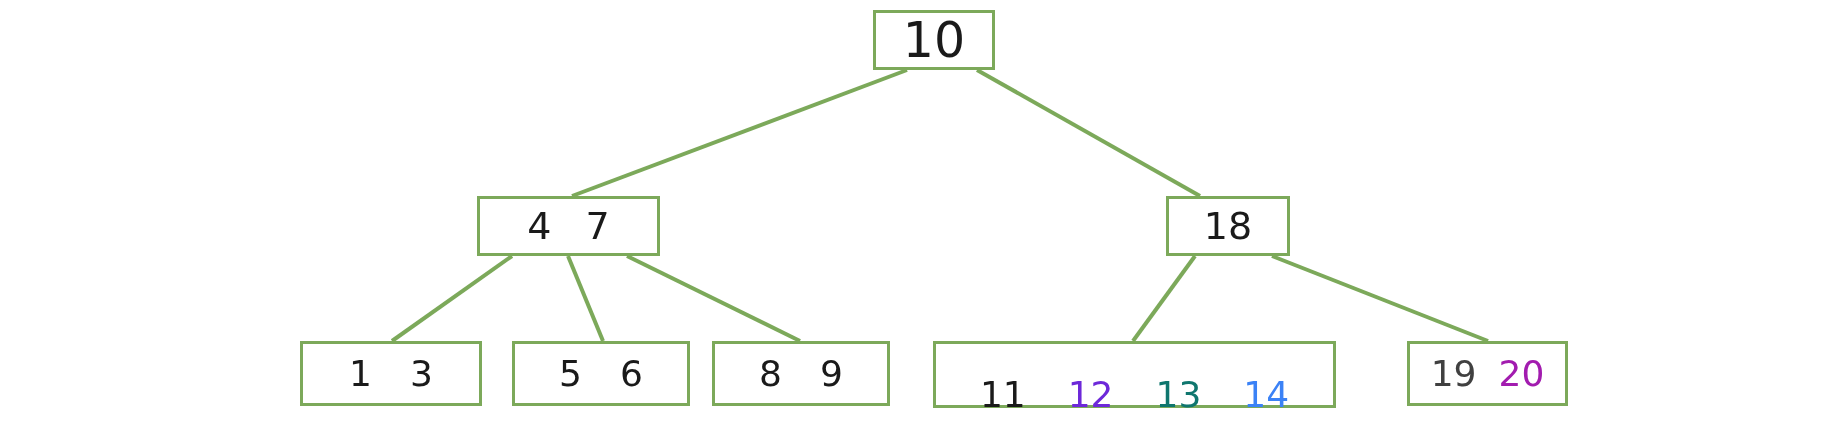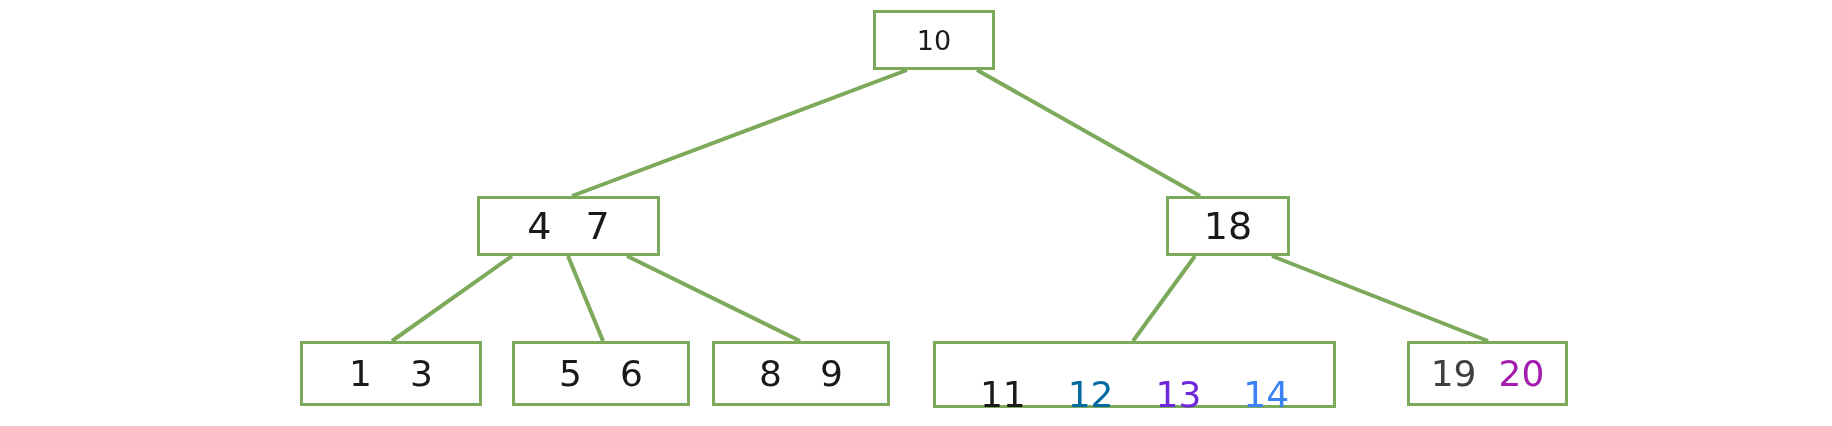--- a/index.html
+++ b/index.html
@@ -40,21 +40,21 @@
     align-items: baseline;
     justify-content: center;
     white-space: nowrap;
   }
   .key {
     color: #1a1a1a;
     font-size: 38px;
     line-height: 1;
     letter-spacing: 0px;
   }
-  .node-root .key { font-size: 27px; }
+  .node-root .key { font-size: 49px; }
   .node-internal .key { font-size: 38px; }
   .node-leaf .key { font-size: 36px; }
 </style>
 </head>
 <body>
 
 <div id="diagram-root" style="width: 1832px; height: 426px; background: rgb(255, 255, 255);">
   <svg id="edge-layer" width="1832" height="426" viewBox="0 0 1832 426" xmlns="http://www.w3.org/2000/svg">
       <line x1="907" y1="70" x2="572" y2="196" stroke="#7ca95a" stroke-width="4" stroke-linecap="butt"></line>
       <line x1="977" y1="70" x2="1200" y2="196" stroke="#7ca95a" stroke-width="4" stroke-linecap="butt"></line>
@@ -95,22 +95,22 @@
       </div>
       <div class="node node-leaf" style="left: 712px; top: 341px; width: 178px; height: 65px; border-color: rgb(124, 169, 90); background: rgb(255, 255, 255);">
         <div class="keys" style="gap: 38px;">
           <span class="key" style="color: rgb(26, 26, 26);">8</span>
           <span class="key" style="color: rgb(26, 26, 26);">9</span>
         </div>
       </div>
       <div class="node node-leaf" style="left: 933px; top: 341px; width: 403px; height: 67px; border-color: rgb(124, 169, 90); background: rgb(255, 255, 255);">
         <div class="keys" style="gap: 42px;">
           <span class="key" style="color: rgb(26, 26, 26);">11</span>
-          <span class="key" style="color: #0369a1; margin-top: 40px;">12</span>
-          <span class="key" style="color: #6d28d9;">13</span>
+          <span class="key" style="color: #6d28d9; margin-top: 40px;">12</span>
+          <span class="key" style="color: #0f766e;">13</span>
           <span class="key" style="color: #3b82f6;">14</span>
         </div>
       </div>
       <div class="node node-leaf" style="left: 1407px; top: 341px; width: 161px; height: 65px; border-color: rgb(124, 169, 90); background: rgb(255, 255, 255);">
         <div class="keys" style="gap: 22px;">
           <span class="key" style="color: #404040;">19</span>
           <span class="key" style="color: #a21caf;">20</span>
         </div>
       </div>
     </div>

